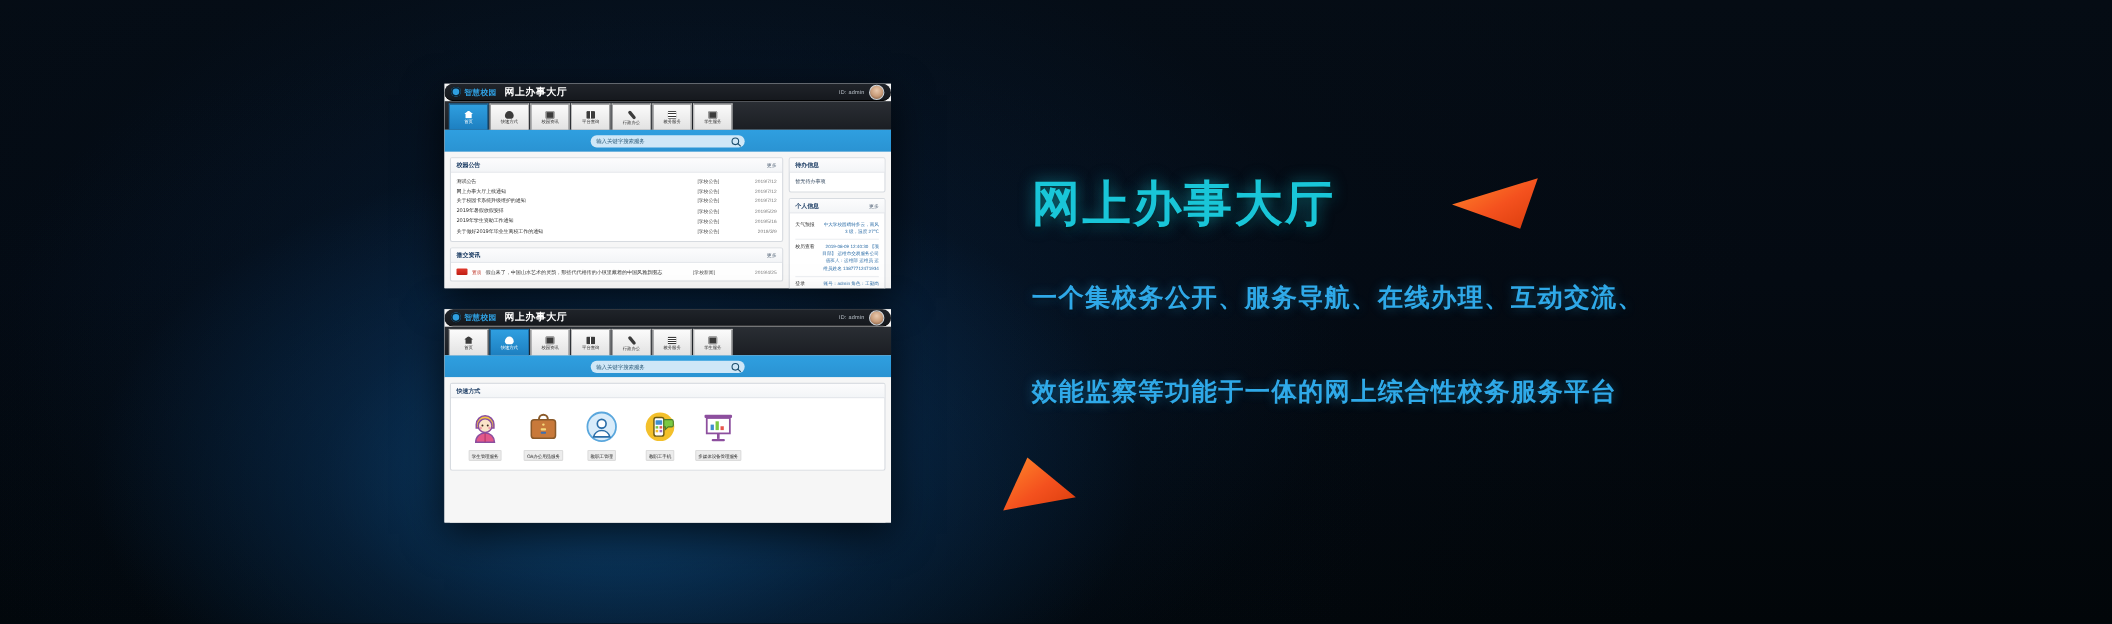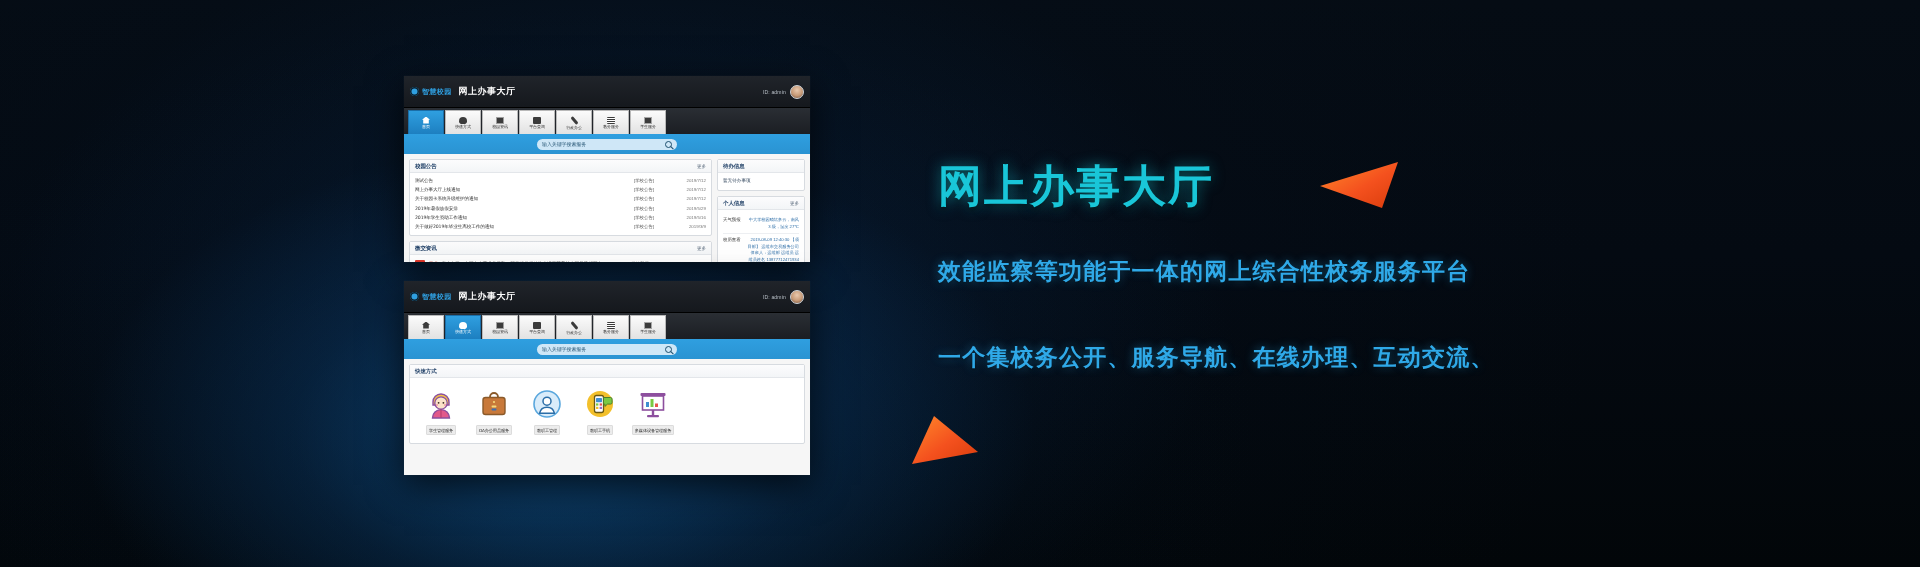--- a/index.html
+++ b/index.html
@@ -51,25 +51,26 @@
   .window {
     position: absolute;
     background: #f4f4f4;
     box-shadow: 0 10px 34px rgba(0,0,0,0.72), 0 0 1px rgba(255,255,255,0.12);
     overflow: hidden;
   }
   #win-top  { left: 404px; top: 76px;  width: 406px; height: 186px; }
   #win-bottom { left: 404px; top: 281px; width: 406px; height: 194px; }
 
   .win-header {
-    height: 32px;
+    height: 16px;
     background: linear-gradient(180deg, #20242a 0%, #15181d 100%);
     display: flex; align-items: center;
     padding: 0 6px;
     border-bottom: 1px solid #000;
+    border-radius: 10px;
   }
   .brand { display: flex; align-items: center; gap: 3px; }
   .brand-mark {
     width: 9px; height: 9px; border-radius: 50%;
     background: #2f9fe0;
     box-shadow: inset 0 0 0 1.5px #0c2230;
     flex: 0 0 auto;
   }
   .brand-logo {
     font-size: 7px; font-weight: bold; color: #2f9fe0;
@@ -532,17 +533,17 @@
           </div>
 
         </div>
       </div>
       <div class="quick-filler"></div>
     </div>
   </div>
 
   <div id="copy">
     <div class="hero-title">网上办事大厅</div>
+    <div class="hero-sub">一个集校务公开、服务导航、在线办理、互动交流、</div>
     <div class="hero-sub">效能监察等功能于一体的网上综合性校务服务平台</div>
-    <div class="hero-sub">一个集校务公开、服务导航、在线办理、互动交流、</div>
   </div>
 
 </div>
 
 </body></html>

